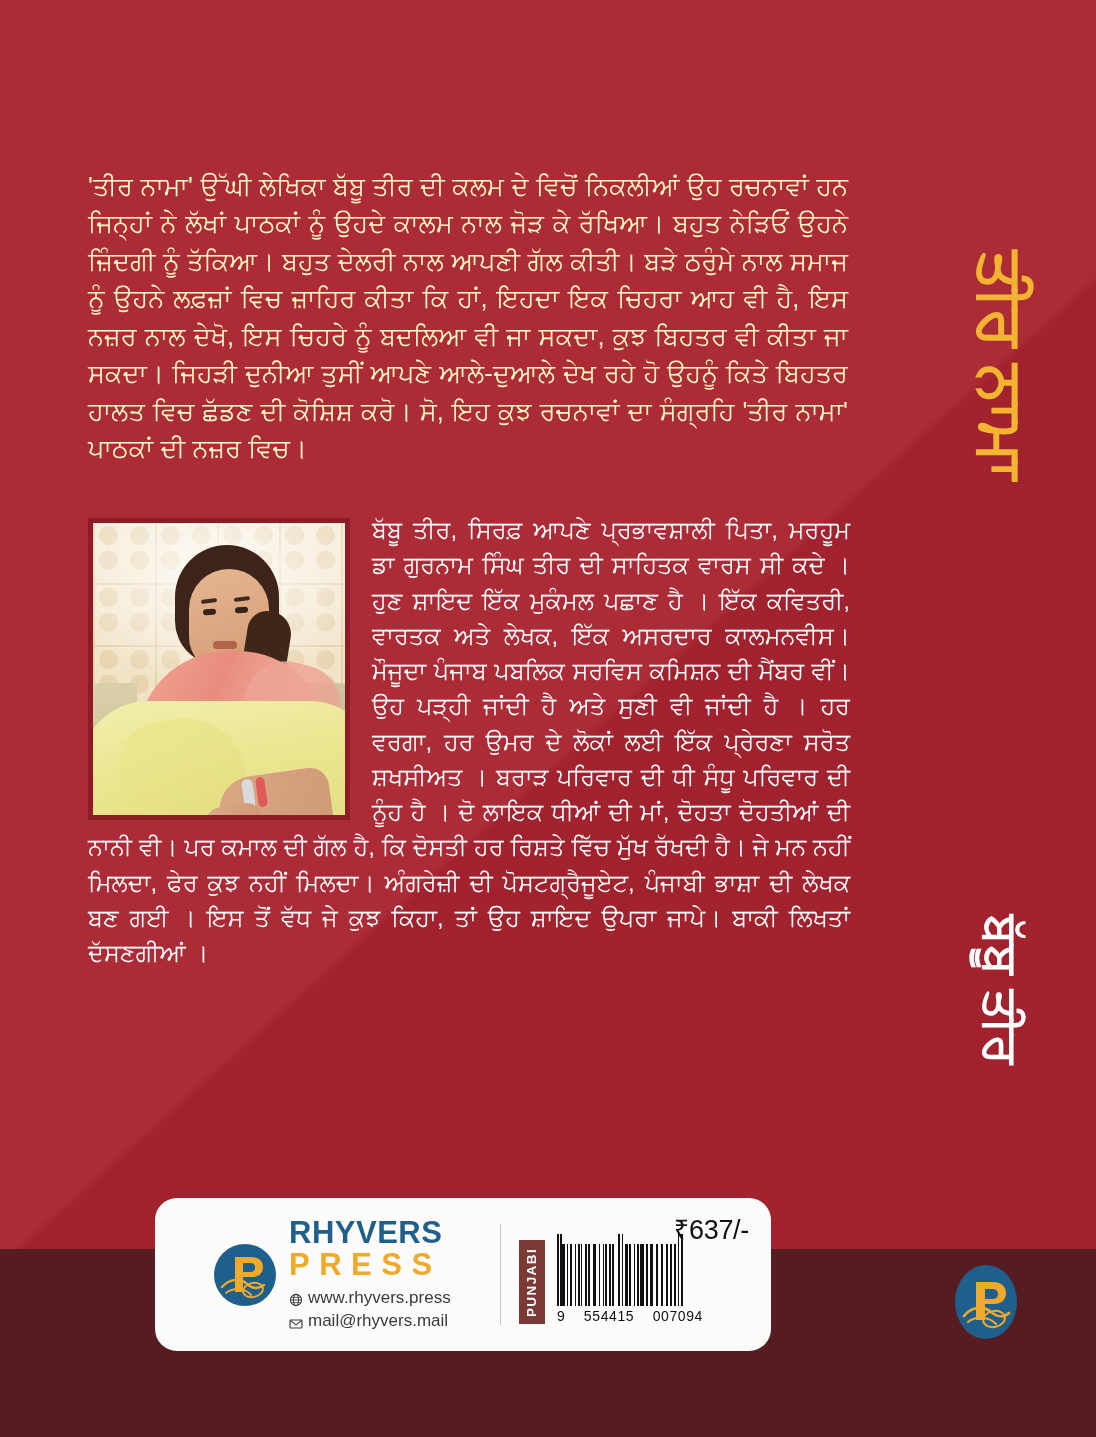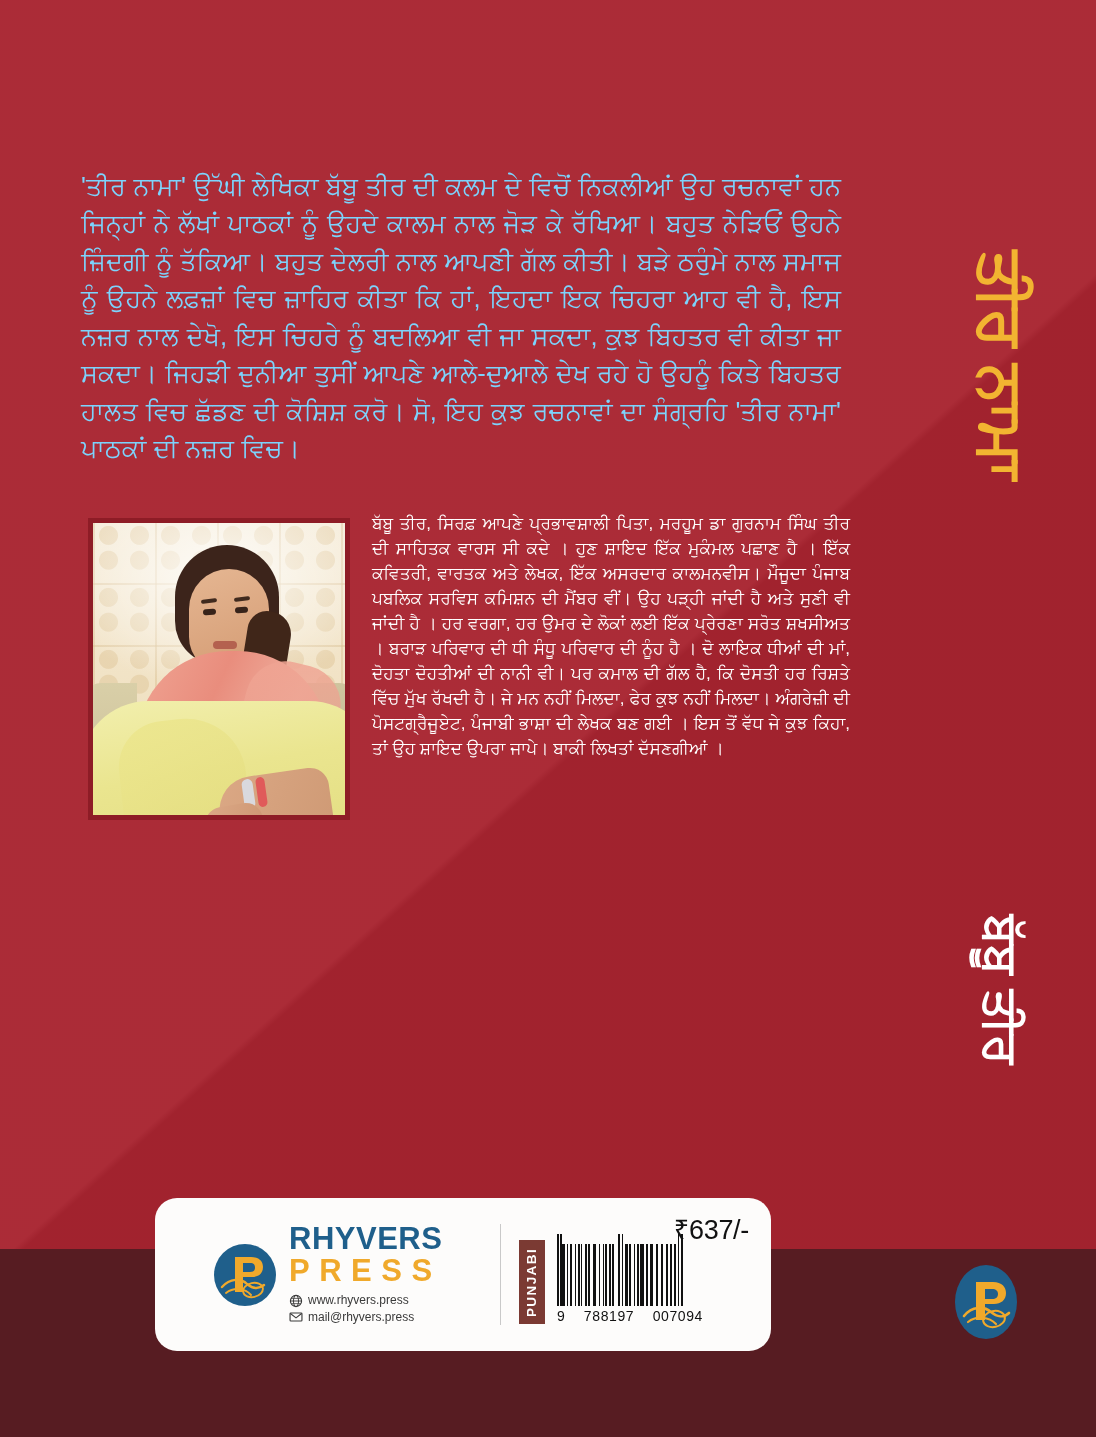--- a/index.html
+++ b/index.html
@@ -39,39 +39,39 @@
   
   .back-panel {
     position: absolute;
     left: 0; top: 0;
     width: 905px;
     height: 1437px;
   }
 
   .blurb {
     position: absolute;
-    left: 81px;
+    left: 88px;
     top: 168px;
     width: 760px;
-    color: #7dd3fc;
+    color: #fef9c3;
     font-size: 25.5px;
     line-height: 1.47;
     text-align: justify;
     text-justify: inter-word;
     letter-spacing: 0.1px;
   }
 
   
   .author-block {
     position: absolute;
     left: 88px;
     top: 512px;
     width: 762px;
     color: #ffffff;
-    font-size: 17px;
+    font-size: 24px;
     line-height: 1.47;
     text-align: justify;
     text-justify: inter-word;
   }
 
   .author-photo {
     float: left;
     width: 262px;
     height: 302px;
     margin: 6px 22px 6px 0;
@@ -258,21 +258,21 @@
   .pub-press {
     color: #F0A92B;
     font-size: 31px;
     font-weight: 700;
     letter-spacing: 9.5px;
     margin-top: 1px;
   }
   .pub-contact {
     margin-top: 6px;
     color: #3a3a3a;
-    font-size: 12px;
+    font-size: 17px;
     line-height: 1.38;
   }
   .pub-contact div { display: flex; align-items: center; gap: 5px; }
   .pub-ico { width: 14px; height: 14px; flex: 0 0 14px; }
 
   .card-divider {
     width: 1px;
     background: #c9c9c9;
     margin: 26px 0;
   }
@@ -437,21 +437,21 @@
             </span>
             <span>www.rhyvers.press</span>
           </div>
           <div>
             <span class="pub-ico">
               <svg viewBox="0 0 16 16" width="14" height="14" aria-hidden="true">
                 <rect x="1.2" y="3.4" width="13.6" height="9.2" rx="1" fill="none" stroke="#3a3a3a" stroke-width="1.3"></rect>
                 <path d="M1.6 4 L8 9 L14.4 4" fill="none" stroke="#3a3a3a" stroke-width="1.2"></path>
               </svg>
             </span>
-            <span>mail@rhyvers.press</span>
+            <span>mail@rhyvers.mail</span>
           </div>
         </div>
       </div>
     </div>
 
     <div class="card-divider"></div>
 
     <div class="bar-side">
 
       <div class="price">₹637/-</div>
@@ -521,20 +521,20 @@
             <i style="width: 2px;"></i>
             <i class="g" style="width: 2.1px;"></i>
             <i style="width: 2.7px;"></i>
             <i class="g" style="width: 1.5px;"></i>
             <i class="tall" style="width: 1.6px;"></i>
             <i class="g" style="width: 1.6px;"></i>
             <i class="tall" style="width: 1.6px;"></i>
           </div>
         <div class="barcode-digits">
           <span>9</span>
-          <span>788197</span>
+          <span>554415</span>
           <span>007094</span>
         </div>
       </div>
     </div>
   </div>
 
 </div>
 
 </body></html>

